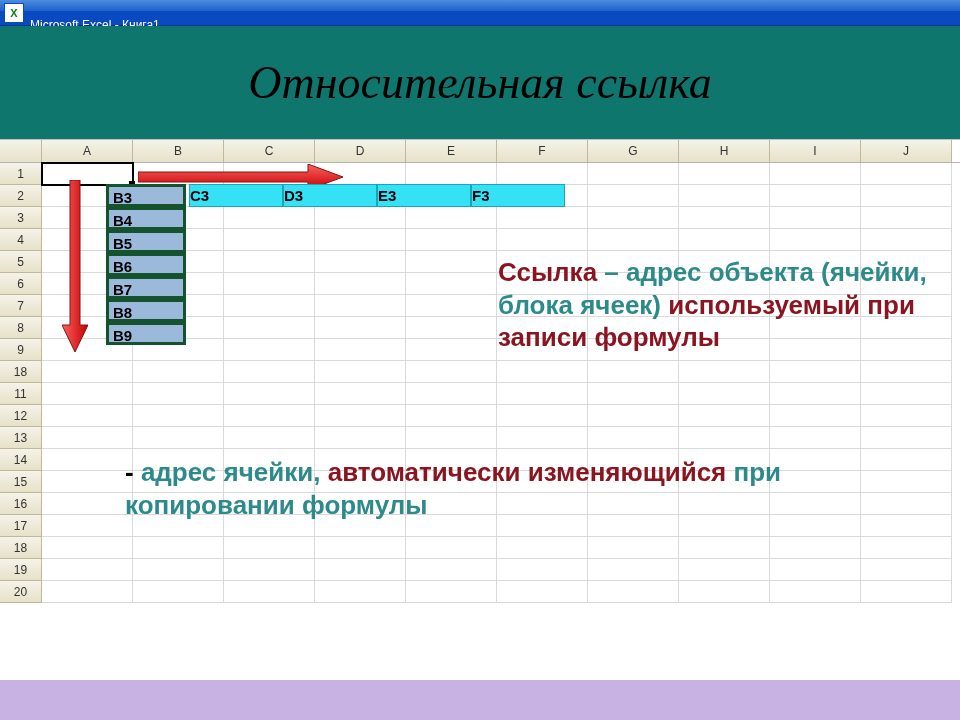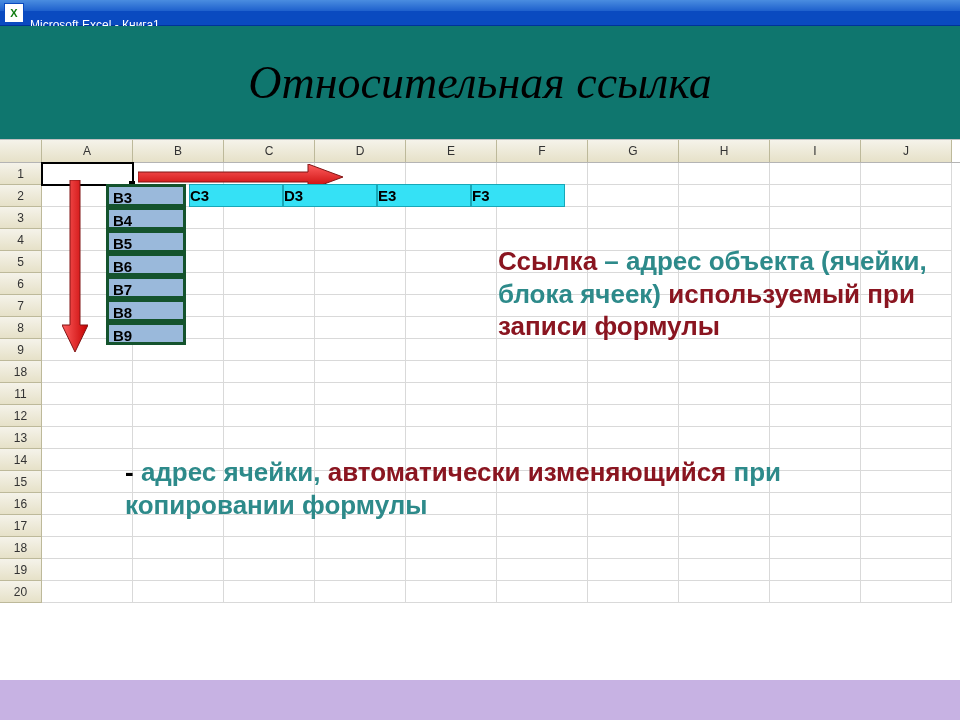--- a/index.html
+++ b/index.html
@@ -368,21 +368,21 @@
       <div class="bcell">B9</div>
     </div>
 
     <div class="ov hstrip">
       <div class="hcell">C3</div>
       <div class="hcell">D3</div>
       <div class="hcell">E3</div>
       <div class="hcell">F3</div>
     </div>
 
-    <div class="ov txt" style="left:498px;top:105px;width:450px;">
+    <div class="ov txt" style="left:498px;top:116px;width:450px;">
       <span class="darkred">Ссылка</span><span class="teal"> – адрес объекта (ячейки, блока ячеек)</span><span class="darkred"> используемый при записи формулы</span>
     </div>
 
     <div class="ov txt" style="left:125px;top:316px;width:720px;">
       <span class="black">- </span><span class="teal">адрес ячейки, </span><span class="darkred">автоматически изменяющийся</span><span class="teal"> при копировании формулы</span>
     </div>
 
   </div>
 </div>
 

